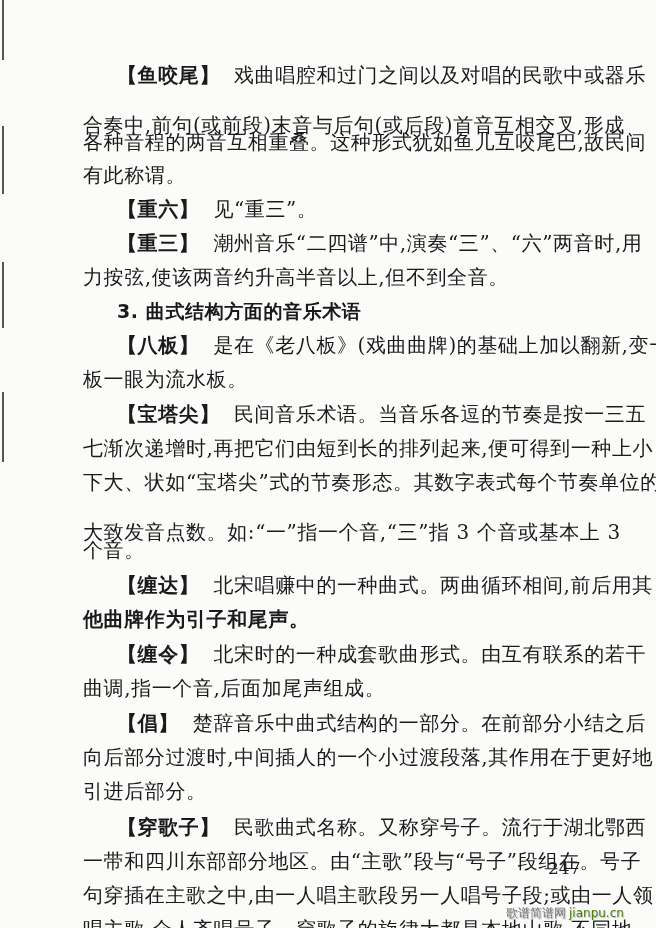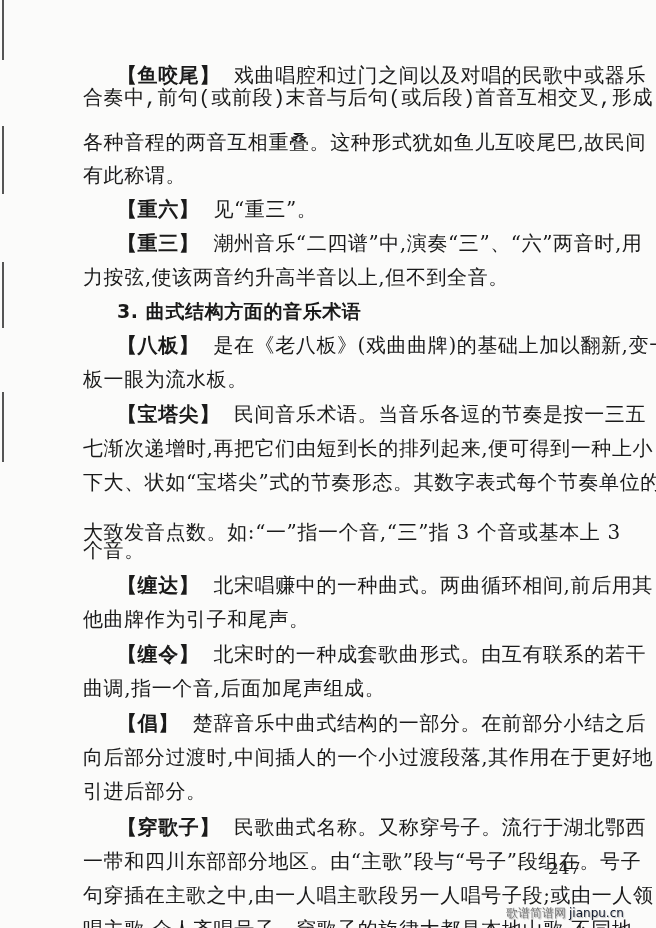--- a/index.html
+++ b/index.html
@@ -61,36 +61,36 @@
     .watermark {
       position: absolute;
       left: 506px;
       top: 905px;
       font-size: 12px;
       color: #777;
       font-family: "DejaVu Sans", "Liberation Sans", sans-serif;
       white-space: nowrap;
       text-shadow: 1px 1px 1px #bbb;
     }
-    .watermark .wm-url { color: #0f172a; margin-left: 3px; }
+    .watermark .wm-url { color: #4d7c0f; margin-left: 3px; }
   </style>
 </head>
 <body>
 
 <div class="binding-mark" style="top:0;height:60px;"></div>
 <div class="binding-mark" style="top:126px;height:68px;"></div>
 <div class="binding-mark" style="top:262px;height:66px;"></div>
 <div class="binding-mark" style="top:392px;height:70px;"></div>
 
 <div class="page">
 
   <div class="line indent justify" style="top:0px;">
     <span class="term">【鱼咬尾】</span><span class="term-gap"></span><span>戏曲唱腔和过门之间以及对唱的民歌中或器乐</span>
   </div>
-  <div class="line justify" style="top:24px;font-family:Liberation Mono, monospace;">合奏中,前句(或前段)末音与后句(或后段)首音互相交叉,形成</div>
+  <div class="line justify" style="top:50px;">合奏中,前句(或前段)末音与后句(或后段)首音互相交叉,形成</div>
   <div class="line justify" style="top:67px;">各种音程的两音互相重叠。这种形式犹如鱼儿互咬尾巴,故民间</div>
   <div class="line" style="top:100px;">有此称谓。</div>
 
   <div class="line indent" style="top:134px;">
     <span class="term">【重六】</span><span class="term-gap"></span><span>见“重三”。</span>
   </div>
 
   <div class="line indent justify" style="top:168px;">
     <span class="term">【重三】</span><span class="term-gap"></span><span>潮州音乐“二四谱”中,演奏“三”、“六”两音时,用</span>
   </div>
@@ -107,21 +107,21 @@
     <span class="term">【宝塔尖】</span><span class="term-gap"></span><span>民间音乐术语。当音乐各逗的节奏是按一三五</span>
   </div>
   <div class="line justify" style="top:373px;">七渐次递增时,再把它们由短到长的排列起来,便可得到一种上小</div>
   <div class="line justify" style="top:407px;">下大、状如“宝塔尖”式的节奏形态。其数字表式每个节奏单位的</div>
   <div class="line justify" style="top:441px;margin-top:16px;">大致发音点数。如:“一”指一个音,“三”指 3 个音或基本上 3</div>
   <div class="line" style="top:475px;">个音。</div>
 
   <div class="line indent justify" style="top:510px;">
     <span class="term">【缠达】</span><span class="term-gap"></span><span>北宋唱赚中的一种曲式。两曲循环相间,前后用其</span>
   </div>
-  <div class="line" style="top:544px;">他曲牌作为引子和尾声。</div>
+  <div class="line" style="top:544px;font-weight:bold;">他曲牌作为引子和尾声。</div>
 
   <div class="line indent justify" style="top:579px;">
     <span class="term">【缠令】</span><span class="term-gap"></span><span>北宋时的一种成套歌曲形式。由互有联系的若干</span>
   </div>
   <div class="line" style="top:613px;">曲调,指一个音,后面加尾声组成。</div>
 
   <div class="line indent justify" style="top:648px;">
     <span class="term">【倡】</span><span class="term-gap"></span><span>楚辞音乐中曲式结构的一部分。在前部分小结之后</span>
   </div>
   <div class="line justify" style="top:682px;">向后部分过渡时,中间插人的一个小过渡段落,其作用在于更好地</div>

